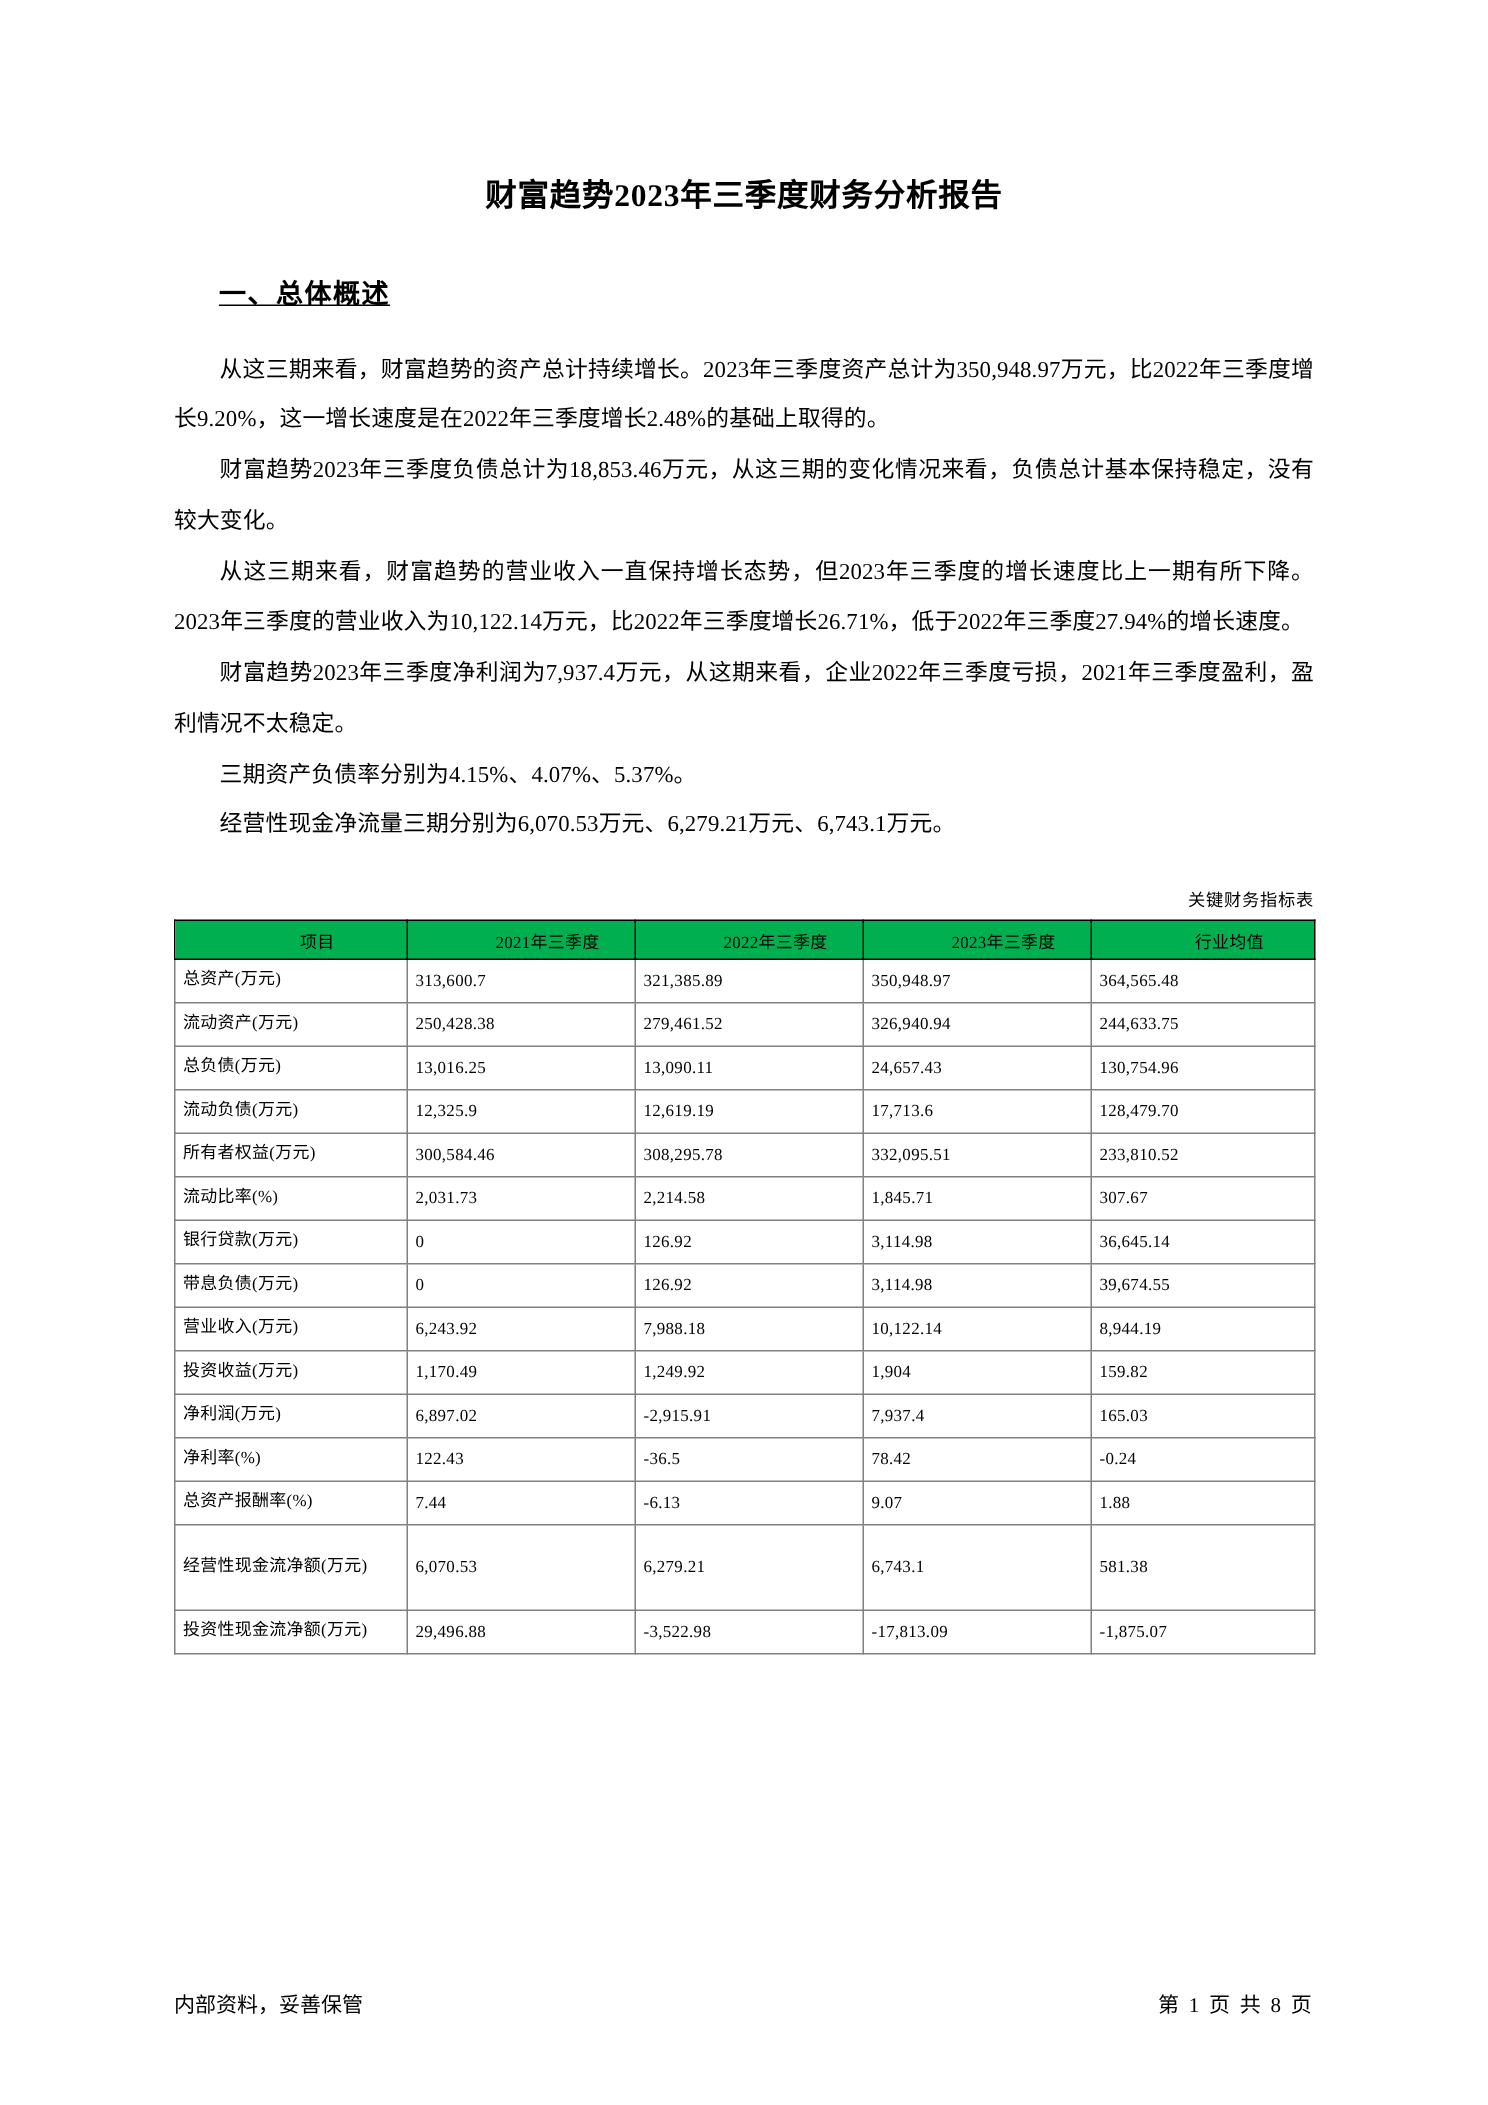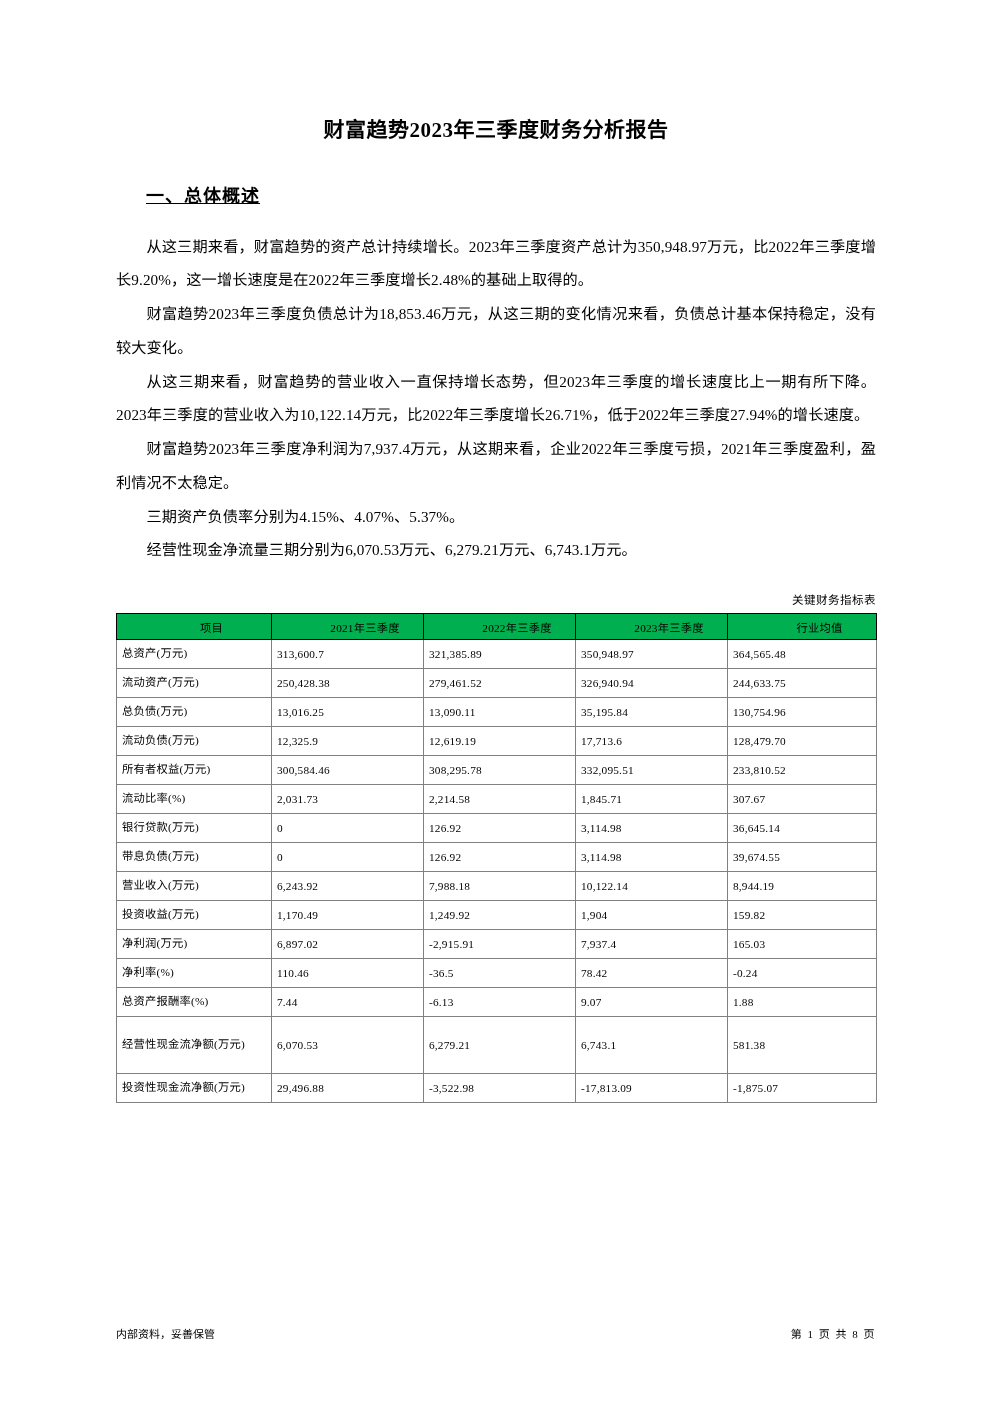--- a/index.html
+++ b/index.html
@@ -122,21 +122,21 @@
   col.c-y2    { width: 152px; }
   col.c-y3    { width: 152px; }
   col.c-avg   { width: 149px; }
 
   
   .footer {
     position: absolute;
     left: 116px;
     top: 1325px;
     width: 760px;
-    font-size: 11px;
+    font-size: 14px;
     display: flex;
     justify-content: space-between;
     align-items: baseline;
     color: #000;
   }
   .footer .right { letter-spacing: 1.5px; }
 </style>
 </head>
 <body>
 
@@ -185,21 +185,21 @@
             <td class="label">流动资产(万元)</td>
             <td>250,428.38</td>
             <td>279,461.52</td>
             <td>326,940.94</td>
             <td>244,633.75</td>
           </tr>
           <tr>
             <td class="label">总负债(万元)</td>
             <td>13,016.25</td>
             <td>13,090.11</td>
-            <td>35,195.84</td>
+            <td>24,657.43</td>
             <td>130,754.96</td>
           </tr>
           <tr>
             <td class="label">流动负债(万元)</td>
             <td>12,325.9</td>
             <td>12,619.19</td>
             <td>17,713.6</td>
             <td>128,479.70</td>
           </tr>
           <tr>
@@ -246,21 +246,21 @@
           </tr>
           <tr>
             <td class="label">净利润(万元)</td>
             <td>6,897.02</td>
             <td>-2,915.91</td>
             <td>7,937.4</td>
             <td>165.03</td>
           </tr>
           <tr>
             <td class="label">净利率(%)</td>
-            <td>110.46</td>
+            <td>122.43</td>
             <td>-36.5</td>
             <td>78.42</td>
             <td>-0.24</td>
           </tr>
           <tr>
             <td class="label">总资产报酬率(%)</td>
             <td>7.44</td>
             <td>-6.13</td>
             <td>9.07</td>
             <td>1.88</td>

